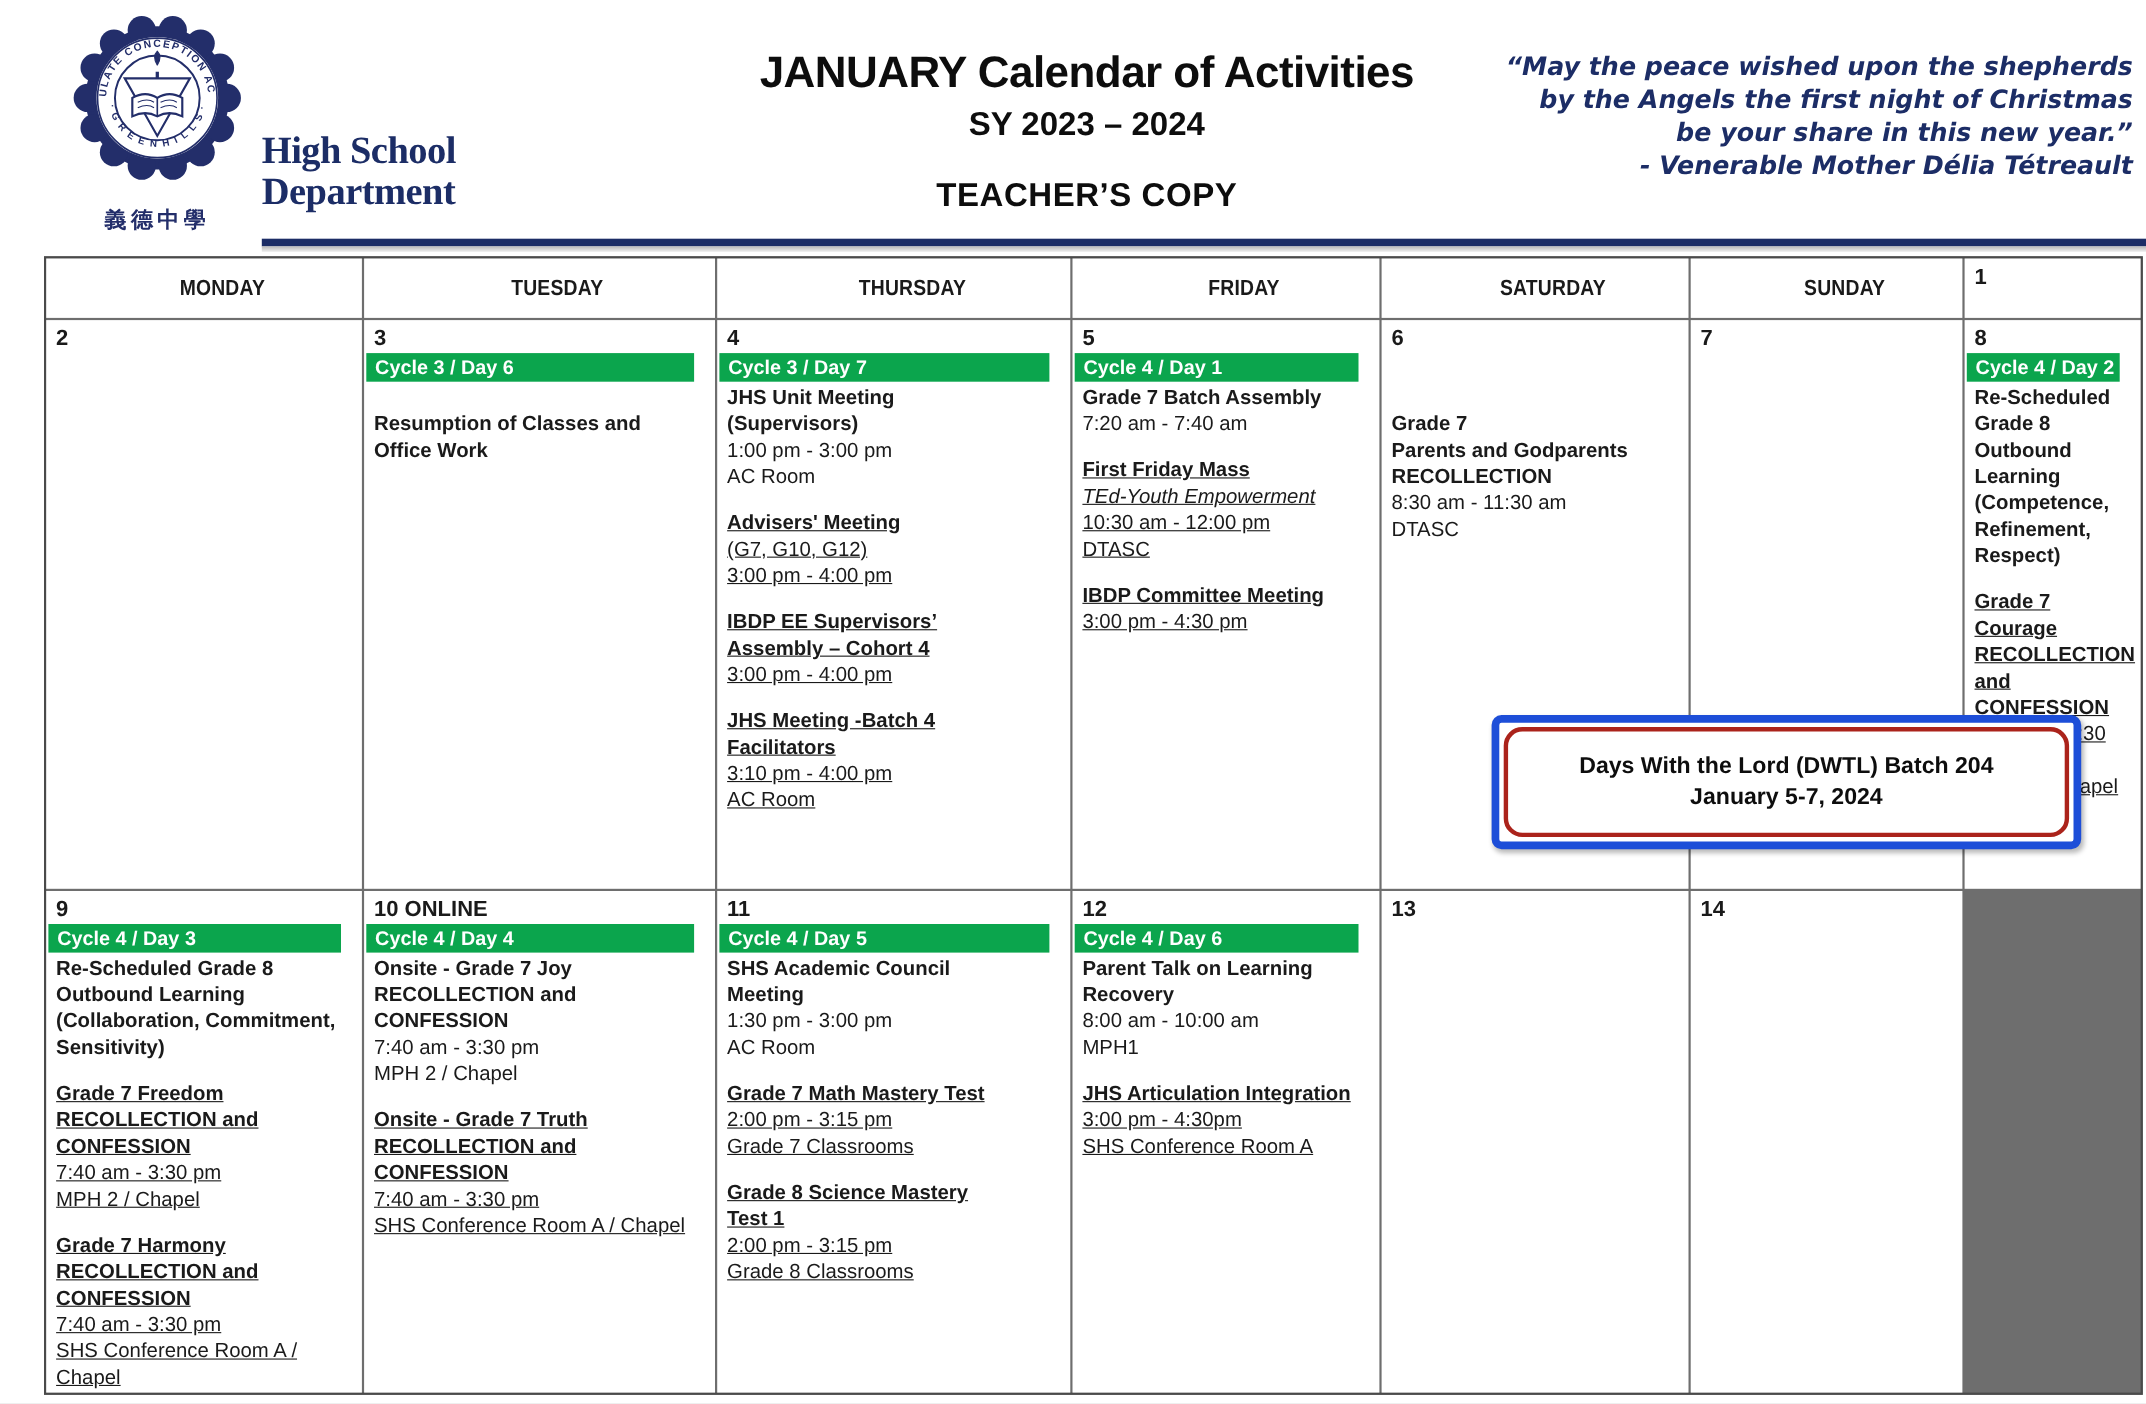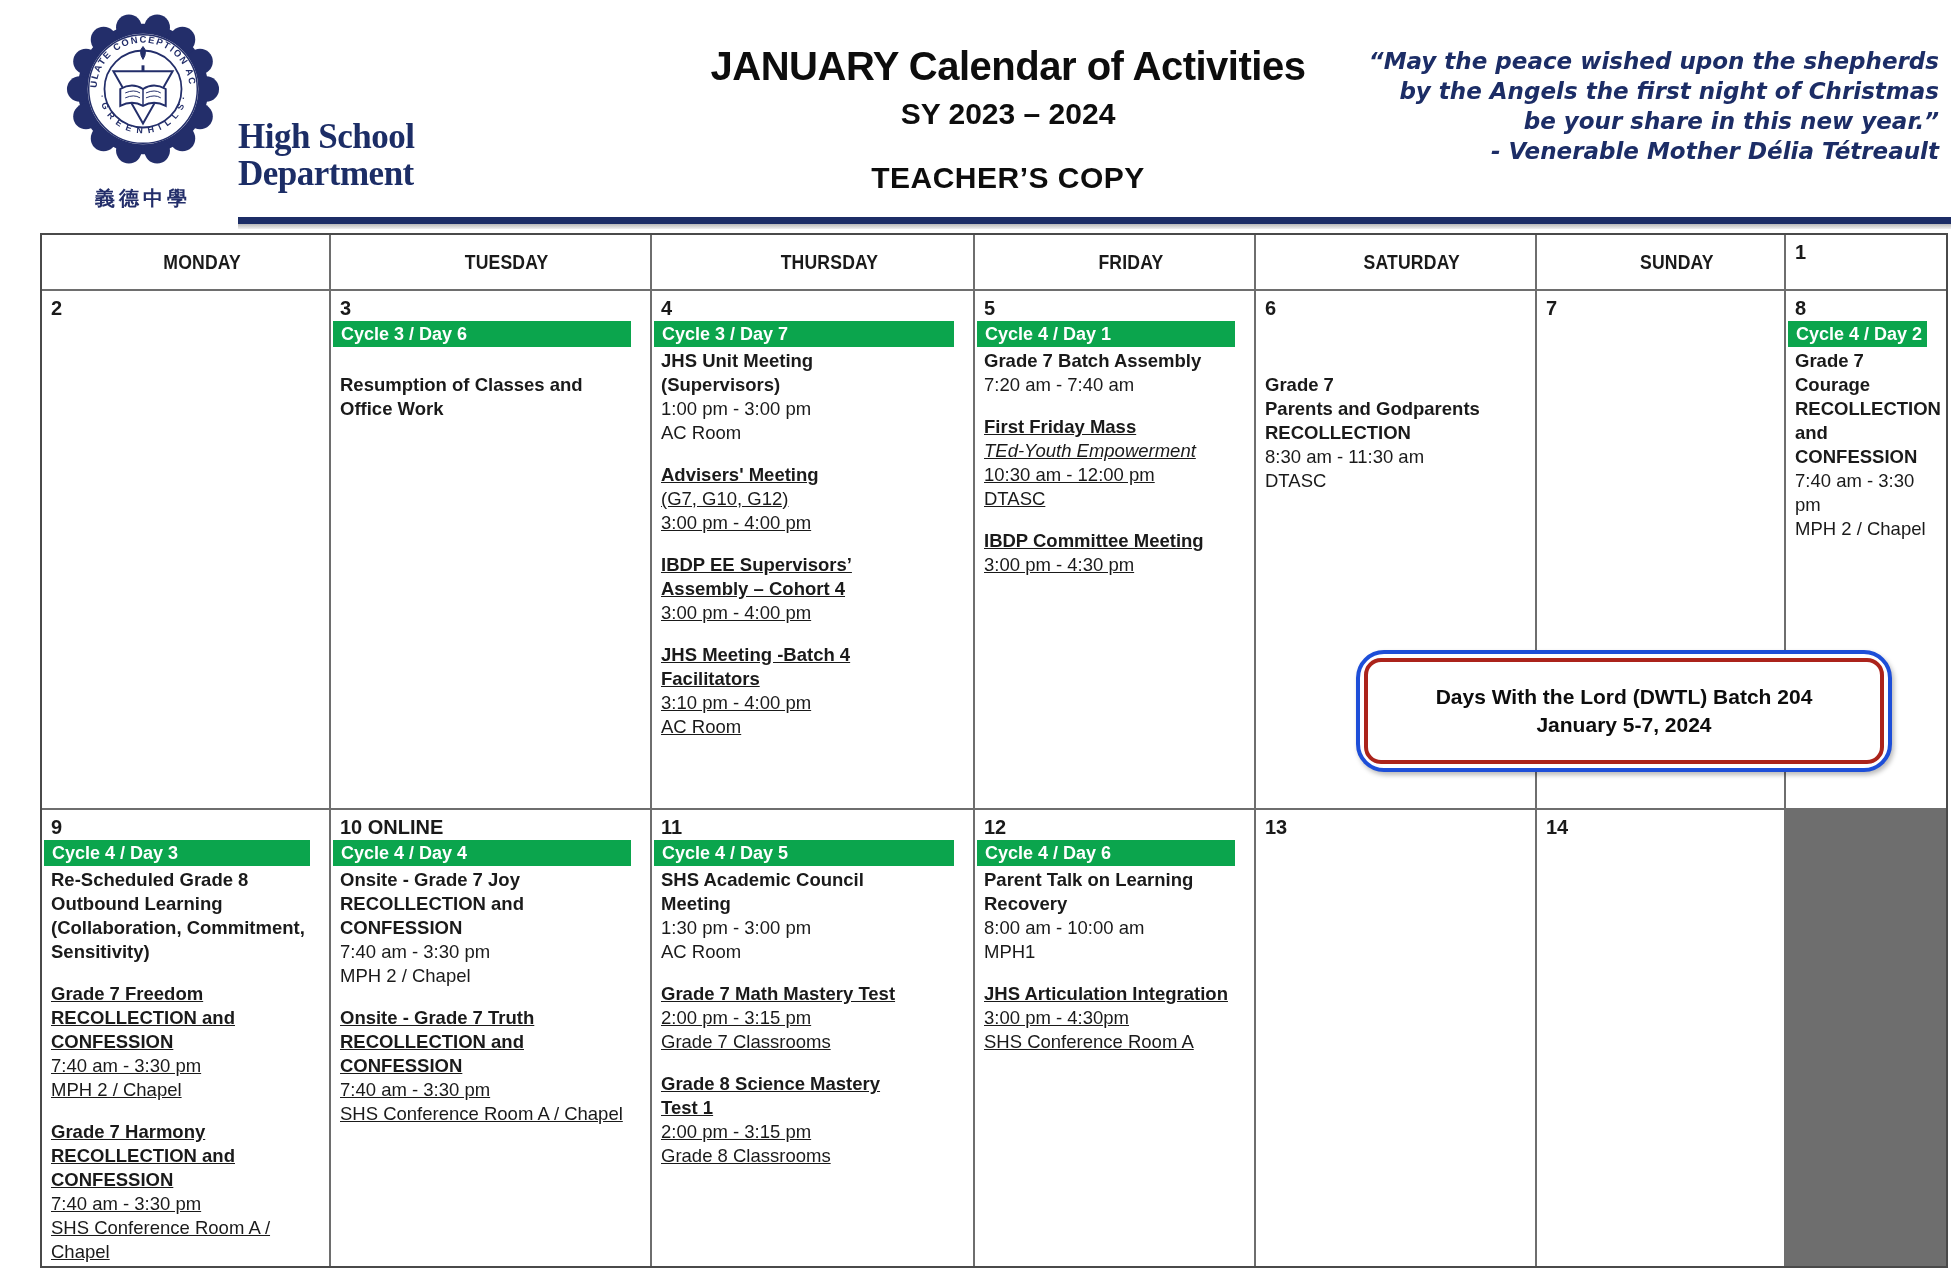--- a/index.html
+++ b/index.html
@@ -4,21 +4,21 @@
 <style>
   html,body{margin:0;padding:0;background:#fff;}
   body{font-family:"Liberation Sans","DejaVu Sans",sans-serif;color:#1a1a1a;}
   #page{position:relative;width:1951px;height:1276px;background:#fff;overflow:hidden;}
 
   
   .logo-wrap{position:absolute;left:64px;top:10px;width:158px;text-align:center;}
   .logo-cn{margin-top:13px;font-size:20px;font-weight:700;color:#232e6a;letter-spacing:4px;font-family:"DejaVu Sans",sans-serif;}
   .dept{position:absolute;left:238px;top:118px;font-family:"Liberation Serif",serif;
         font-weight:700;font-size:35px;line-height:37px;color:#1c2d66;letter-spacing:-0.5px;}
-  .center-head{position:absolute;left:608px;top:44px;width:800px;text-align:center;color:#0d0d0d;}
+  .center-head{position:absolute;left:588px;top:44px;width:800px;text-align:center;color:#0d0d0d;}
   .title{font-size:40px;font-weight:700;letter-spacing:-0.5px;}
   .sy{font-size:30px;font-weight:700;margin-top:8px;}
   .copy{font-size:30px;font-weight:700;margin-top:30px;letter-spacing:0.5px;}
   .quote{position:absolute;right:12px;top:46px;width:620px;text-align:right;color:#1c2d66;
          font-weight:700;font-style:italic;font-size:23px;line-height:30px;font-family:"DejaVu Sans",sans-serif;}
   .rule{position:absolute;left:238px;right:0;top:217px;height:7px;background:#1c2d66;}
   .rule::after{content:"";position:absolute;left:0;right:0;top:7px;height:5px;
                background:linear-gradient(#b9b9b9,#f0f0f0);}
 
   
@@ -34,21 +34,21 @@
   .events{margin-top:2px;}
   .events.gap-sm{margin-top:26px;}
   .events.gap-lg{margin-top:52px;}
   .event + .event{margin-top:18px;text-decoration:underline;}
   .line{font-size:18.5px;line-height:24px;}
   .line.b{font-weight:700;}
   .line.i{font-style:italic;}
 
   
   .dwtl{position:absolute;left:1356px;top:650px;width:536px;height:122px;box-sizing:border-box;
-        border:4px solid #1d4ed8;border-radius:28px;background:#fff;padding:4px;
+        border:7px solid #1d4ed8;border-radius:9px;background:#fff;padding:4px;
         box-shadow:2px 3px 5px rgba(0,0,0,.28);}
   .dwtl-inner{height:100%;box-sizing:border-box;border:4px solid #ab231b;border-radius:17px;
         display:flex;flex-direction:column;align-items:center;justify-content:center;}
   .dwtl-line{font-weight:700;font-size:21px;line-height:28px;color:#0d0d0d;}
 
   
   .seal-arc{fill:#232e6a;font-size:9.5px;font-weight:700;letter-spacing:1.6px;font-family:"Liberation Sans",sans-serif;}
 </style>
 </head>
 <body>
@@ -218,20 +218,23 @@
       </div>
       <div class="cell">
         <div class="daynum">7</div>
         <div class="events"></div>
       </div>
       <div class="cell">
         <div class="daynum">8</div>
         <div class="cycle">Cycle 4 / Day 2</div>
         <div class="events">
           <div class="event">
+            <div class="line b">Re-Scheduled Grade 8 Outbound Learning (Competence, Refinement, Respect)</div>
+          </div>
+          <div class="event">
             <div class="line b">Grade 7 Courage RECOLLECTION and CONFESSION</div>
             <div class="line">7:40 am - 3:30 pm</div>
             <div class="line">MPH 2 / Chapel</div>
           </div>
         </div>
       </div>
       <div class="cell">
         <div class="daynum">9</div>
         <div class="cycle">Cycle 4 / Day 3</div>
         <div class="events">

